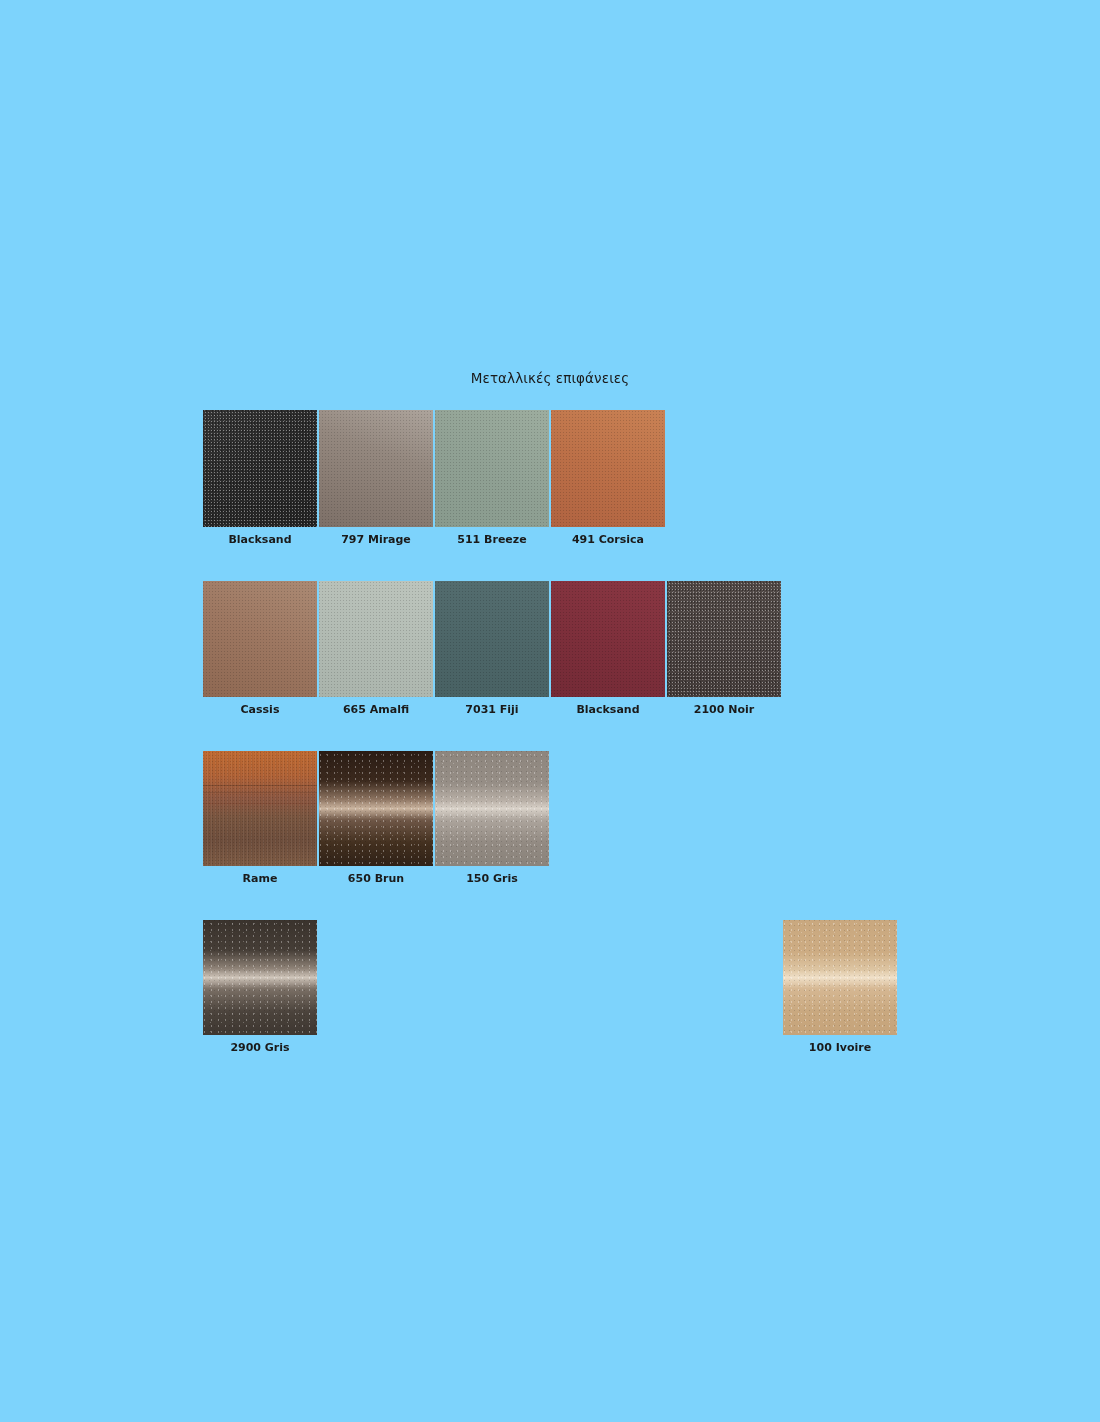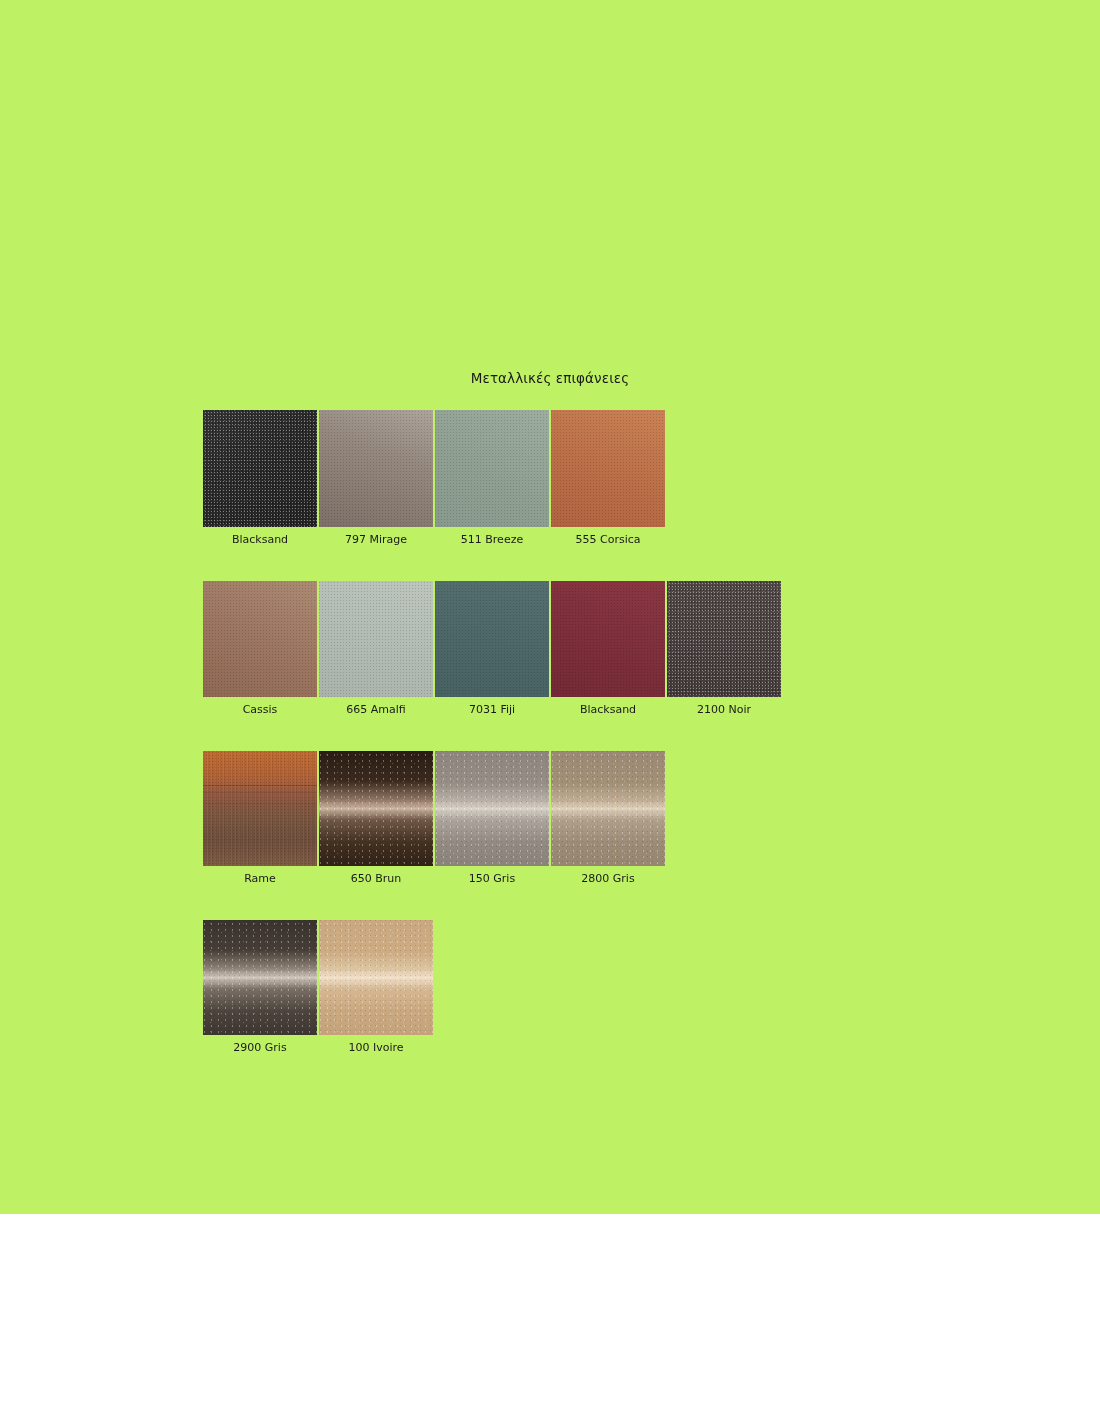--- a/index.html
+++ b/index.html
@@ -10,22 +10,22 @@
   body {
     width: 1100px;
     height: 1422px;
     font-family: "DejaVu Sans", "Liberation Sans", sans-serif;
     -webkit-font-smoothing: antialiased;
   }
 
   #page {
     position: relative;
     width: 1100px;
-    height: 1214px;
-    background: #bef264;
+    height: 1422px;
+    background: #7dd3fc;
     overflow: hidden;
   }
 
   
   .chart-title {
     position: absolute;
     left: 0;
     top: 370px;
     width: 1100px;
     text-align: center;
@@ -38,22 +38,23 @@
   .swatch-grid {
     position: absolute;
     left: 203px;
     top: 410px;
     width: 694px;
   }
   .swatch-row {
     display: flex;
     gap: 2px;
     margin-bottom: 35px;
-  }
-  .swatch-row:last-child { margin-bottom: 0; }
+    font-weight: bold;
+  }
+  .swatch-row:last-child { margin-bottom: 0; justify-content: space-between; }
 
   .swatch-cell {
     width: 114px;
     flex: 0 0 114px;
   }
   .swatch-row.row-1 .swatch-cell,
   .swatch-row.row-2 .swatch-cell,
   .swatch-row.row-3 .swatch-cell { }
 
   .swatch-chip {
@@ -161,21 +162,21 @@
       <div class="swatch-cell">
         <div class="swatch-chip" style="background: linear-gradient(210deg, rgb(157, 173, 159) 0%, rgb(143, 160, 147) 55%, rgb(136, 154, 141) 100%);">
           <span class="grain fine"></span>
         </div>
         <div class="swatch-label">511 Breeze</div>
       </div>
       <div class="swatch-cell">
         <div class="swatch-chip" style="background: linear-gradient(200deg, rgb(201, 130, 85) 0%, rgb(188, 112, 72) 50%, rgb(176, 99, 65) 100%);">
           <span class="grain fine"></span>
         </div>
-        <div class="swatch-label">555 Corsica</div>
+        <div class="swatch-label">491 Corsica</div>
       </div>
     </div>
 
     <div class="swatch-row row-2">
       <div class="swatch-cell">
         <div class="swatch-chip" style="background: linear-gradient(205deg, rgb(171, 138, 116) 0%, rgb(157, 119, 97) 48%, rgb(142, 104, 82) 100%);">
           <span class="grain fine"></span>
         </div>
         <div class="swatch-label">Cassis</div>
       </div>
@@ -219,26 +220,20 @@
           <span class="grain sparkle"></span>
         </div>
         <div class="swatch-label">650 Brun</div>
       </div>
       <div class="swatch-cell">
         <div class="swatch-chip" style="background: linear-gradient(rgb(141, 133, 125) 0%, rgb(150, 142, 134) 28%, rgb(184, 175, 166) 43%, rgb(217, 210, 201) 50%, rgb(172, 164, 156) 60%, rgb(146, 138, 130) 80%, rgb(138, 131, 123) 100%);">
           <span class="grain sparkle"></span>
         </div>
         <div class="swatch-label">150 Gris</div>
       </div>
-      <div class="swatch-cell">
-        <div class="swatch-chip" style="background: linear-gradient(rgb(154, 136, 116) 0%, rgb(162, 144, 118) 28%, rgb(192, 172, 148) 43%, rgb(222, 208, 187) 50%, rgb(176, 160, 139) 60%, rgb(156, 139, 118) 80%, rgb(150, 133, 111) 100%);">
-          <span class="grain sparkle"></span>
-        </div>
-        <div class="swatch-label">2800 Gris</div>
-      </div>
     </div>
 
     <div class="swatch-row row-4">
       <div class="swatch-cell">
         <div class="swatch-chip" style="background: linear-gradient(rgb(58, 51, 45) 0%, rgb(69, 61, 54) 26%, rgb(141, 129, 118) 42%, rgb(207, 197, 186) 50%, rgb(122, 111, 101) 60%, rgb(75, 67, 60) 80%, rgb(61, 54, 48) 100%);">
           <span class="grain sparkle"></span>
         </div>
         <div class="swatch-label">2900 Gris</div>
       </div>
       <div class="swatch-cell">

